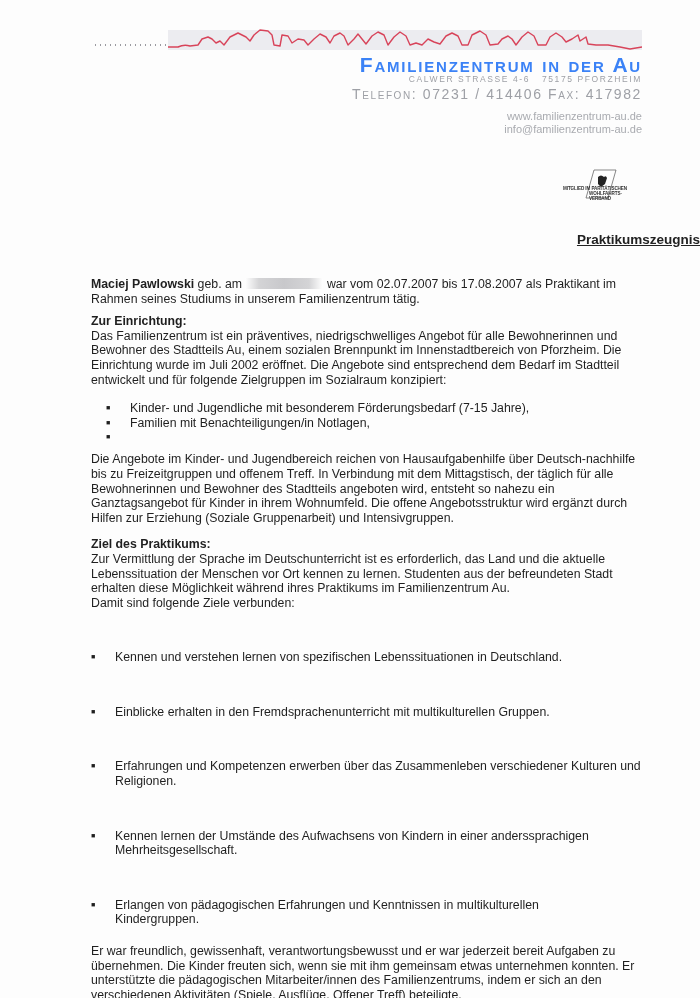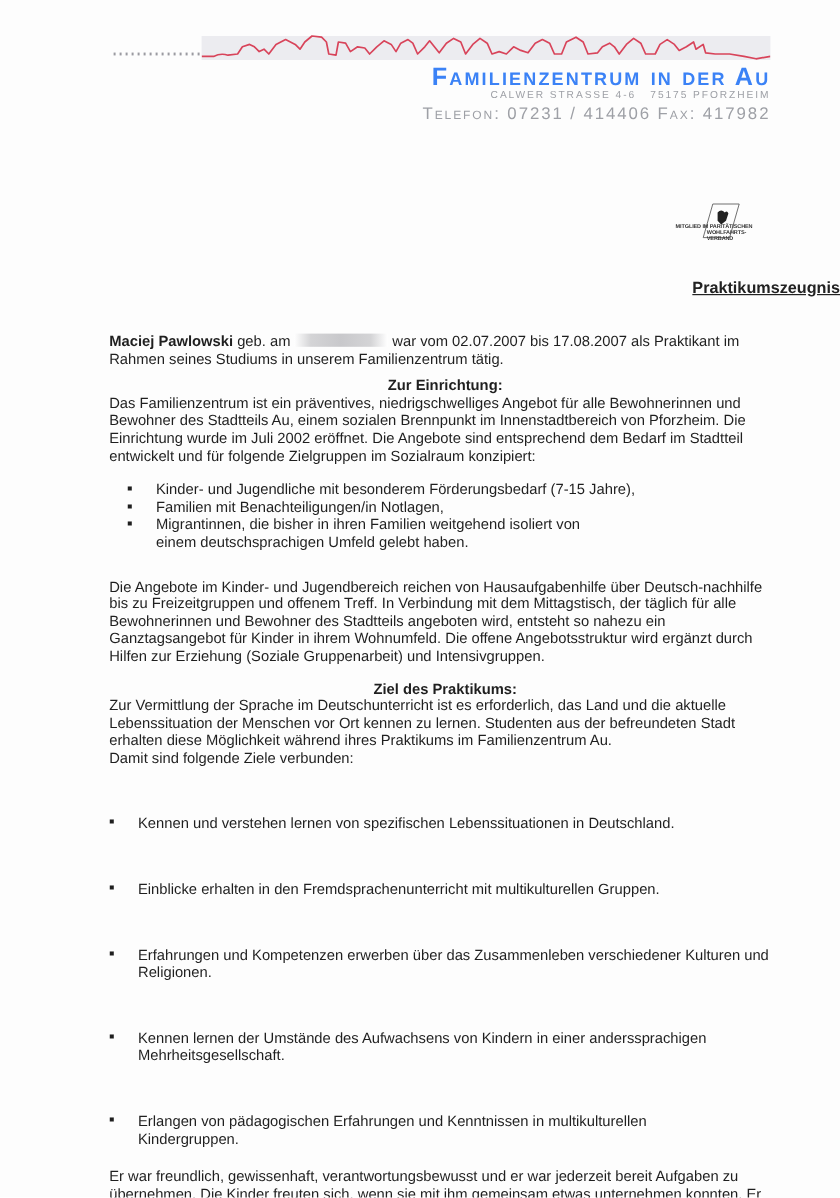--- a/index.html
+++ b/index.html
@@ -25,21 +25,21 @@
   .member-text { position: absolute; left: 563px; top: 186px; font-size: 4.6px; line-height: 5px; color: #333; font-weight: bold; letter-spacing: -0.1px; }
 
   
   .title { position: absolute; left: 0; width: 700px; top: 232px; text-align: right; font-size: 13.5px;
            font-weight: bold; text-decoration: underline; color: #222; }
   .body { position: absolute; left: 91px; top: 277px; width: 560px; font-size: 12.3px; line-height: 14.6px; color: #1f1f1f; }
   .body p { margin: 0; }
   .intro { margin-bottom: 8px !important; }
   .redact { display: inline-block; width: 78px; height: 11px; vertical-align: -1px;
             background: linear-gradient(90deg, #ffffff 0%, #d4d4d6 18%, #c8c8cb 50%, #d4d4d6 82%, #ffffff 100%); }
-  .h { font-weight: bold; text-align: center; }
+  .h { font-weight: bold; }
   .ul { margin: 0; padding: 0; list-style: none; }
   .ul li { position: relative; }
   .ul li .bul { position: absolute; font-size: 7px; top: 0; }
   .list1 { margin-top: 14px; margin-left: 39px; }
   .list1 li .bul { left: -24px; }
   .list2 { margin-left: 24px; margin-top: 0; }
   .list2 li .bul { left: -24px; }
   .list2 li { margin-bottom: 1px; margin-top: 40px; }
   .gap { height: 14px; }
 </style>
@@ -50,20 +50,24 @@
 
   <div class="dots"></div>
   <div class="skyline-band"></div>
   <svg class="skyline" viewBox="0 0 474 26" preserveAspectRatio="none">
     <path d="M0 20 L10 20 Q16 17 22 19 L30 18 L34 12 L40 10 L44 12 L48 16 L52 14 L56 18 L62 10 L70 6 L78 10 L82 14 L86 8 L92 3 L100 4 L104 8 L106 18 L112 19 L114 8 L120 9 L124 16 L130 12 L136 13 L140 18 L146 12 L152 7 L158 10 L162 16 L166 9 L172 6 L176 9 L180 18 L186 12 L190 7 L194 12 L198 17 L204 9 L210 5 L216 8 L220 18 L226 10 L232 5 L238 9 L242 18 L248 16 L254 18 L260 12 L266 15 L272 17 L278 9 L284 6 L290 9 L294 18 L300 18 L304 8 L312 4 L318 8 L322 18 L330 17 L334 12 L340 9 L344 12 L348 18 L354 10 L360 5 L366 9 L370 18 L378 18 L382 10 L388 6 L394 10 L398 15 L404 12 L410 8 L412 14 L418 10 L420 17 L428 18 L440 18 L452 20 L462 22 L474 20" fill="none" stroke="#d8445a" stroke-width="1.4" stroke-linejoin="round"></path>
   </svg>
 
   <div class="org-name">Familienzentrum in der Au</div>
   <div class="org-addr" style="white-space:pre;">Calwer Strasse 4-6   75175 Pforzheim</div>
   <div class="org-phone">Telefon: 07231 / 414406 Fax: 417982</div>
+  <div class="org-web">
+    <div>www.familienzentrum-au.de</div>
+    <div>info@familienzentrum-au.de</div>
+  </div>
 
   <svg class="member-logo" viewBox="0 0 100 44">
     <polygon points="34,2 56,2 48,30 26,30" fill="none" stroke="#555" stroke-width="0.7"></polygon>
     <path d="M38 9 Q41 6 44 9 Q46 7 47 10 L45 16 L41 19 L38 16 Z" fill="#222"></path>
   </svg>
   <div class="member-text">
     <div>MITGLIED IM PARITÄTISCHEN</div>
     <div style="padding-left:26px">WOHLFAHRTS-</div>
     <div style="padding-left:26px">VERBAND</div>
   </div>
@@ -72,21 +76,21 @@
 
   <div class="body">
     <p class="intro"><span class="h">Maciej Pawlowski</span><span> geb. am </span><span class="redact"></span><span> war vom 02.07.2007 bis 17.08.2007 als Praktikant im Rahmen seines Studiums in unserem Familienzentrum tätig.</span></p>
 
     <p class="h">Zur Einrichtung:</p>
     <p>Das Familienzentrum ist ein präventives, niedrigschwelliges Angebot für alle Bewohnerinnen und Bewohner des Stadtteils Au, einem sozialen Brennpunkt im Innenstadtbereich von Pforzheim. Die Einrichtung wurde im Juli 2002 eröffnet. Die Angebote sind entsprechend dem Bedarf im Stadtteil entwickelt und für folgende Zielgruppen im Sozialraum konzipiert:</p>
 
     <ul class="ul list1">
       <li><span class="bul">■</span><span>Kinder- und Jugendliche mit besonderem Förderungsbedarf (7-15 Jahre),</span></li>
       <li><span class="bul">■</span><span>Familien mit Benachteiligungen/in Notlagen,</span></li>
-      <li style="padding-right:150px"><span class="bul">■</span><span>Migrantinnen, die bisher in ihren Familien weitgehend isoliert von einem deutschsprachigen Umfeld gelebt haben.</span></li>
+      <li style="padding-right:150px"><span class="bul">■</span></li>
     </ul>
 
     <div class="gap" style="height:22px"></div>
     <p>Die Angebote im Kinder- und Jugendbereich reichen von Hausaufgabenhilfe über Deutsch-nachhilfe bis zu Freizeitgruppen und offenem Treff. In Verbindung mit dem Mittagstisch, der täglich für alle Bewohnerinnen und Bewohner des Stadtteils angeboten wird, entsteht so nahezu ein Ganztagsangebot für Kinder in ihrem Wohnumfeld. Die offene Angebotsstruktur wird ergänzt durch Hilfen zur Erziehung (Soziale Gruppenarbeit) und Intensivgruppen.</p>
 
     <div class="gap" style="height:12px"></div>
     <p class="h">Ziel des Praktikums:</p>
     <p>Zur Vermittlung der Sprache im Deutschunterricht ist es erforderlich, das Land und die aktuelle Lebenssituation der Menschen vor Ort kennen zu lernen. Studenten aus der befreundeten Stadt erhalten diese Möglichkeit während ihres Praktikums im Familienzentrum Au.</p>
     <p>Damit sind folgende Ziele verbunden:</p>
 

